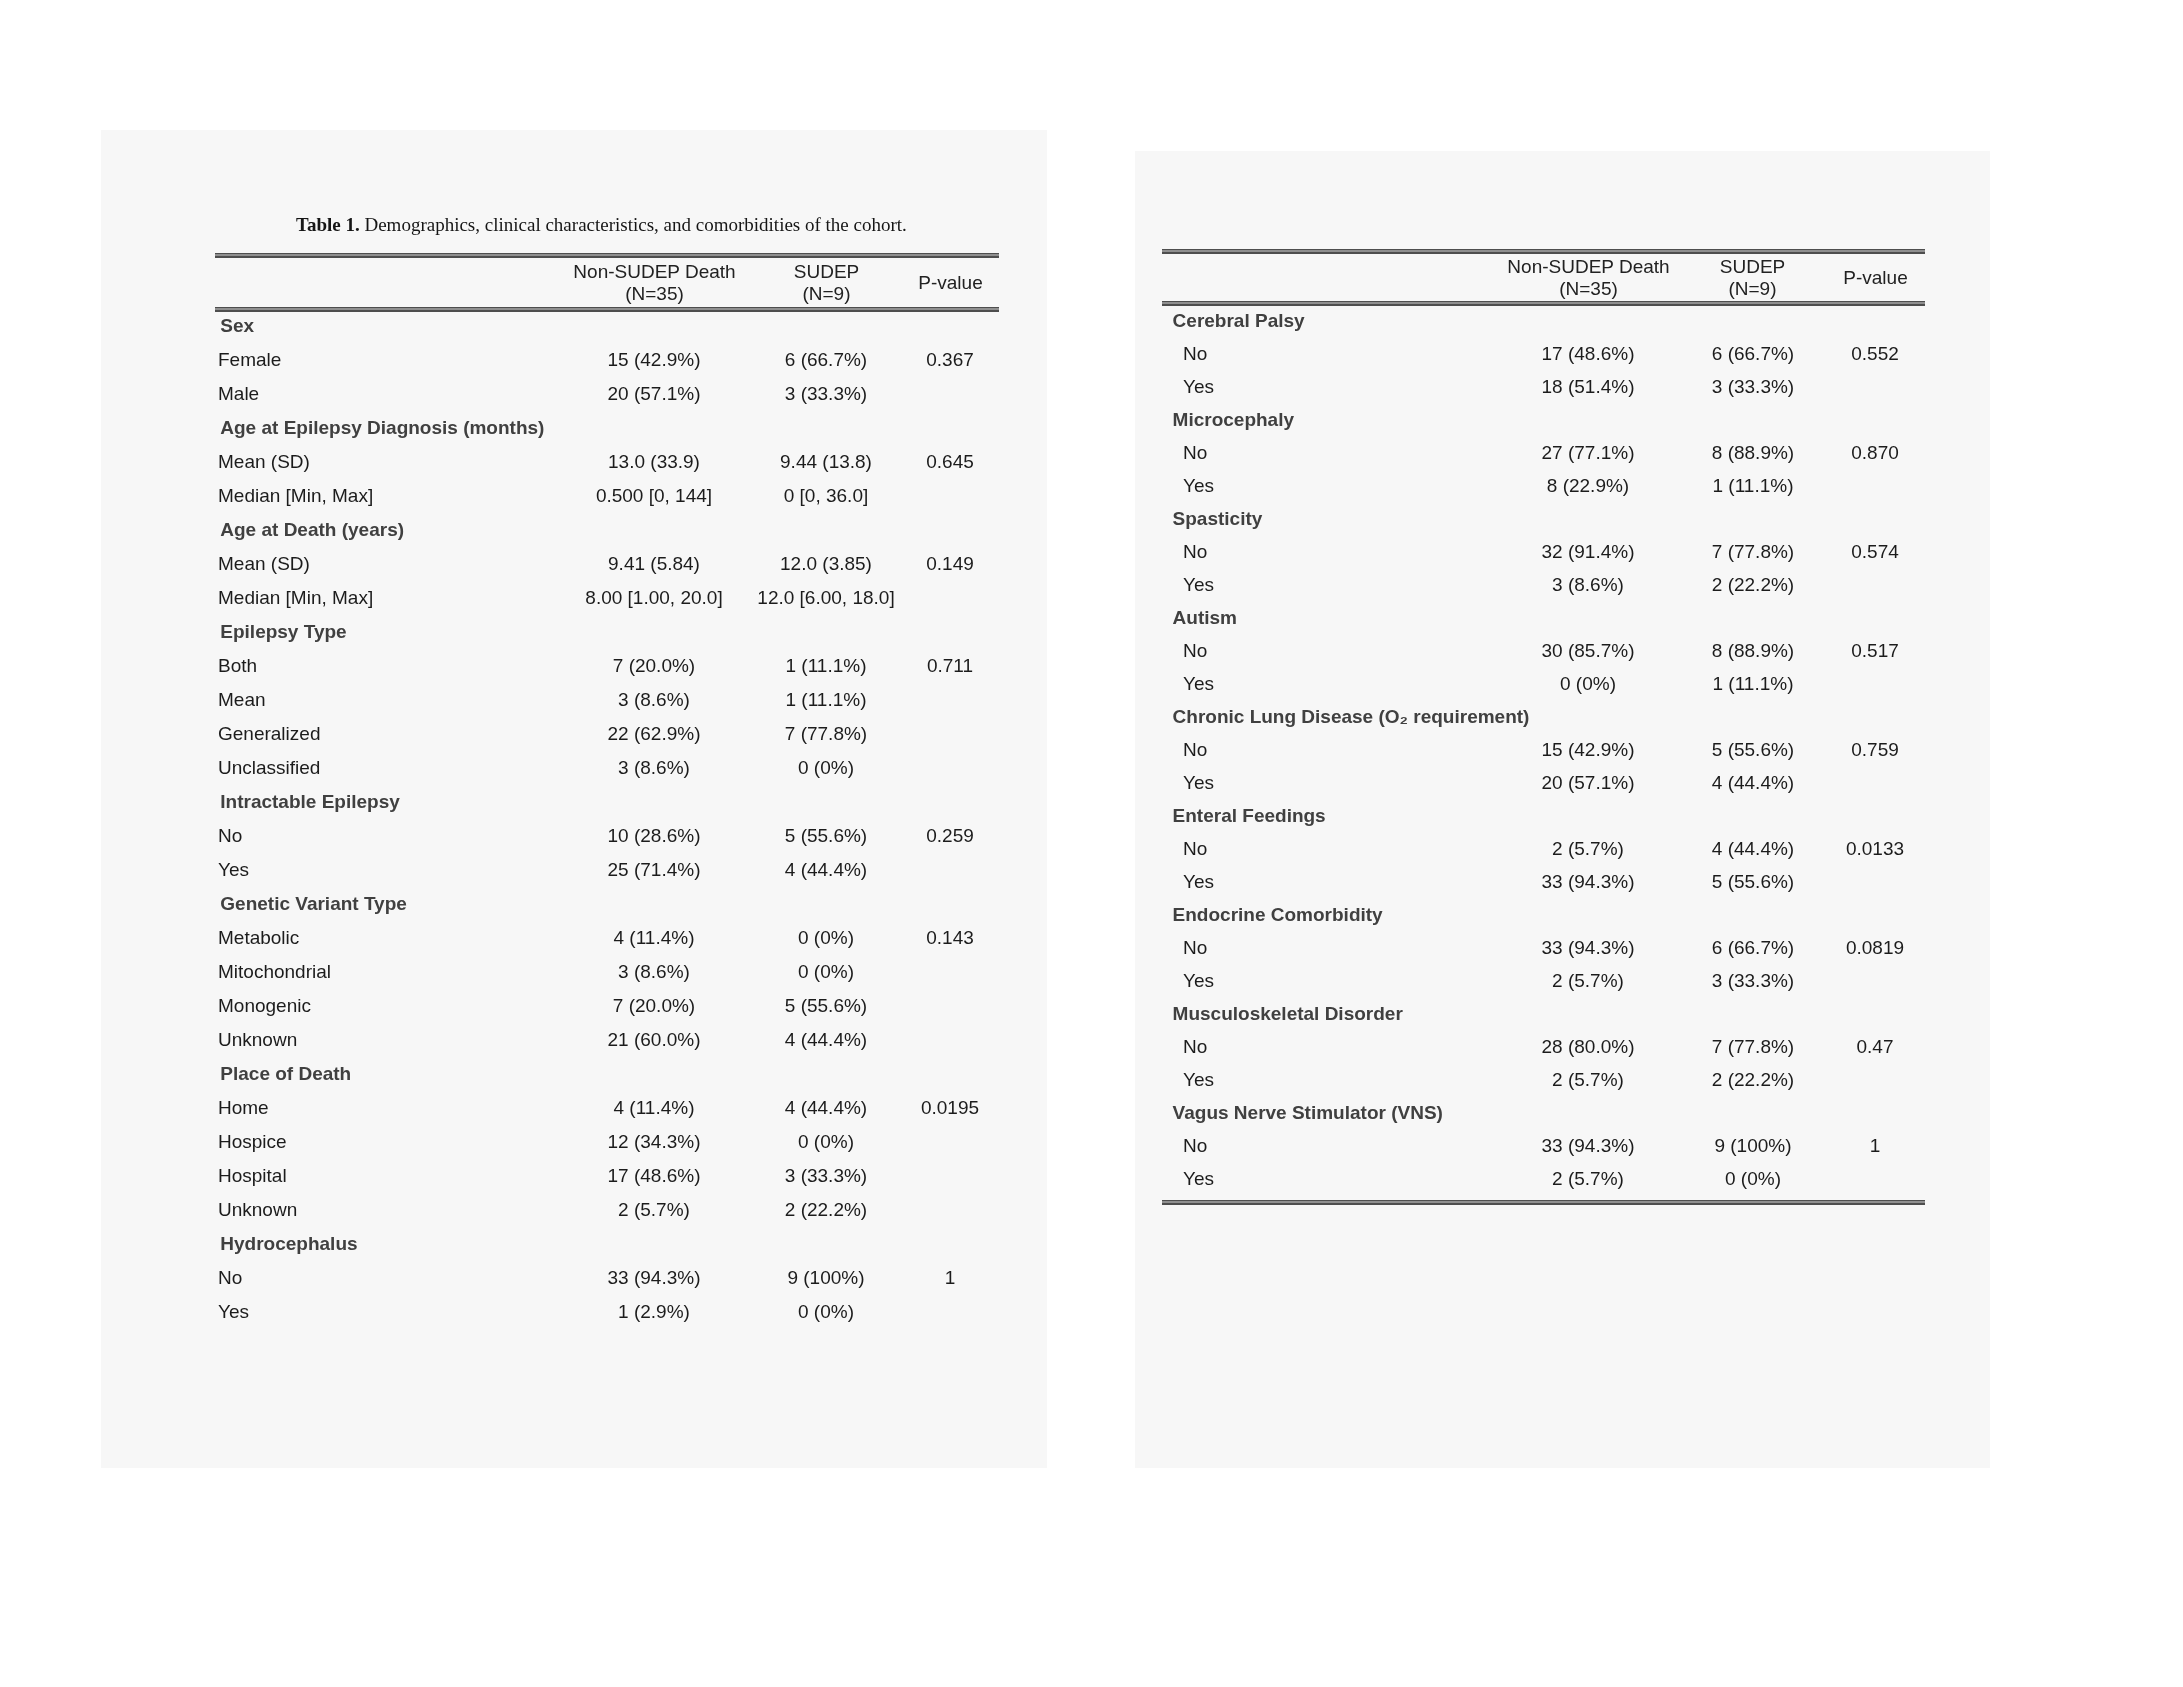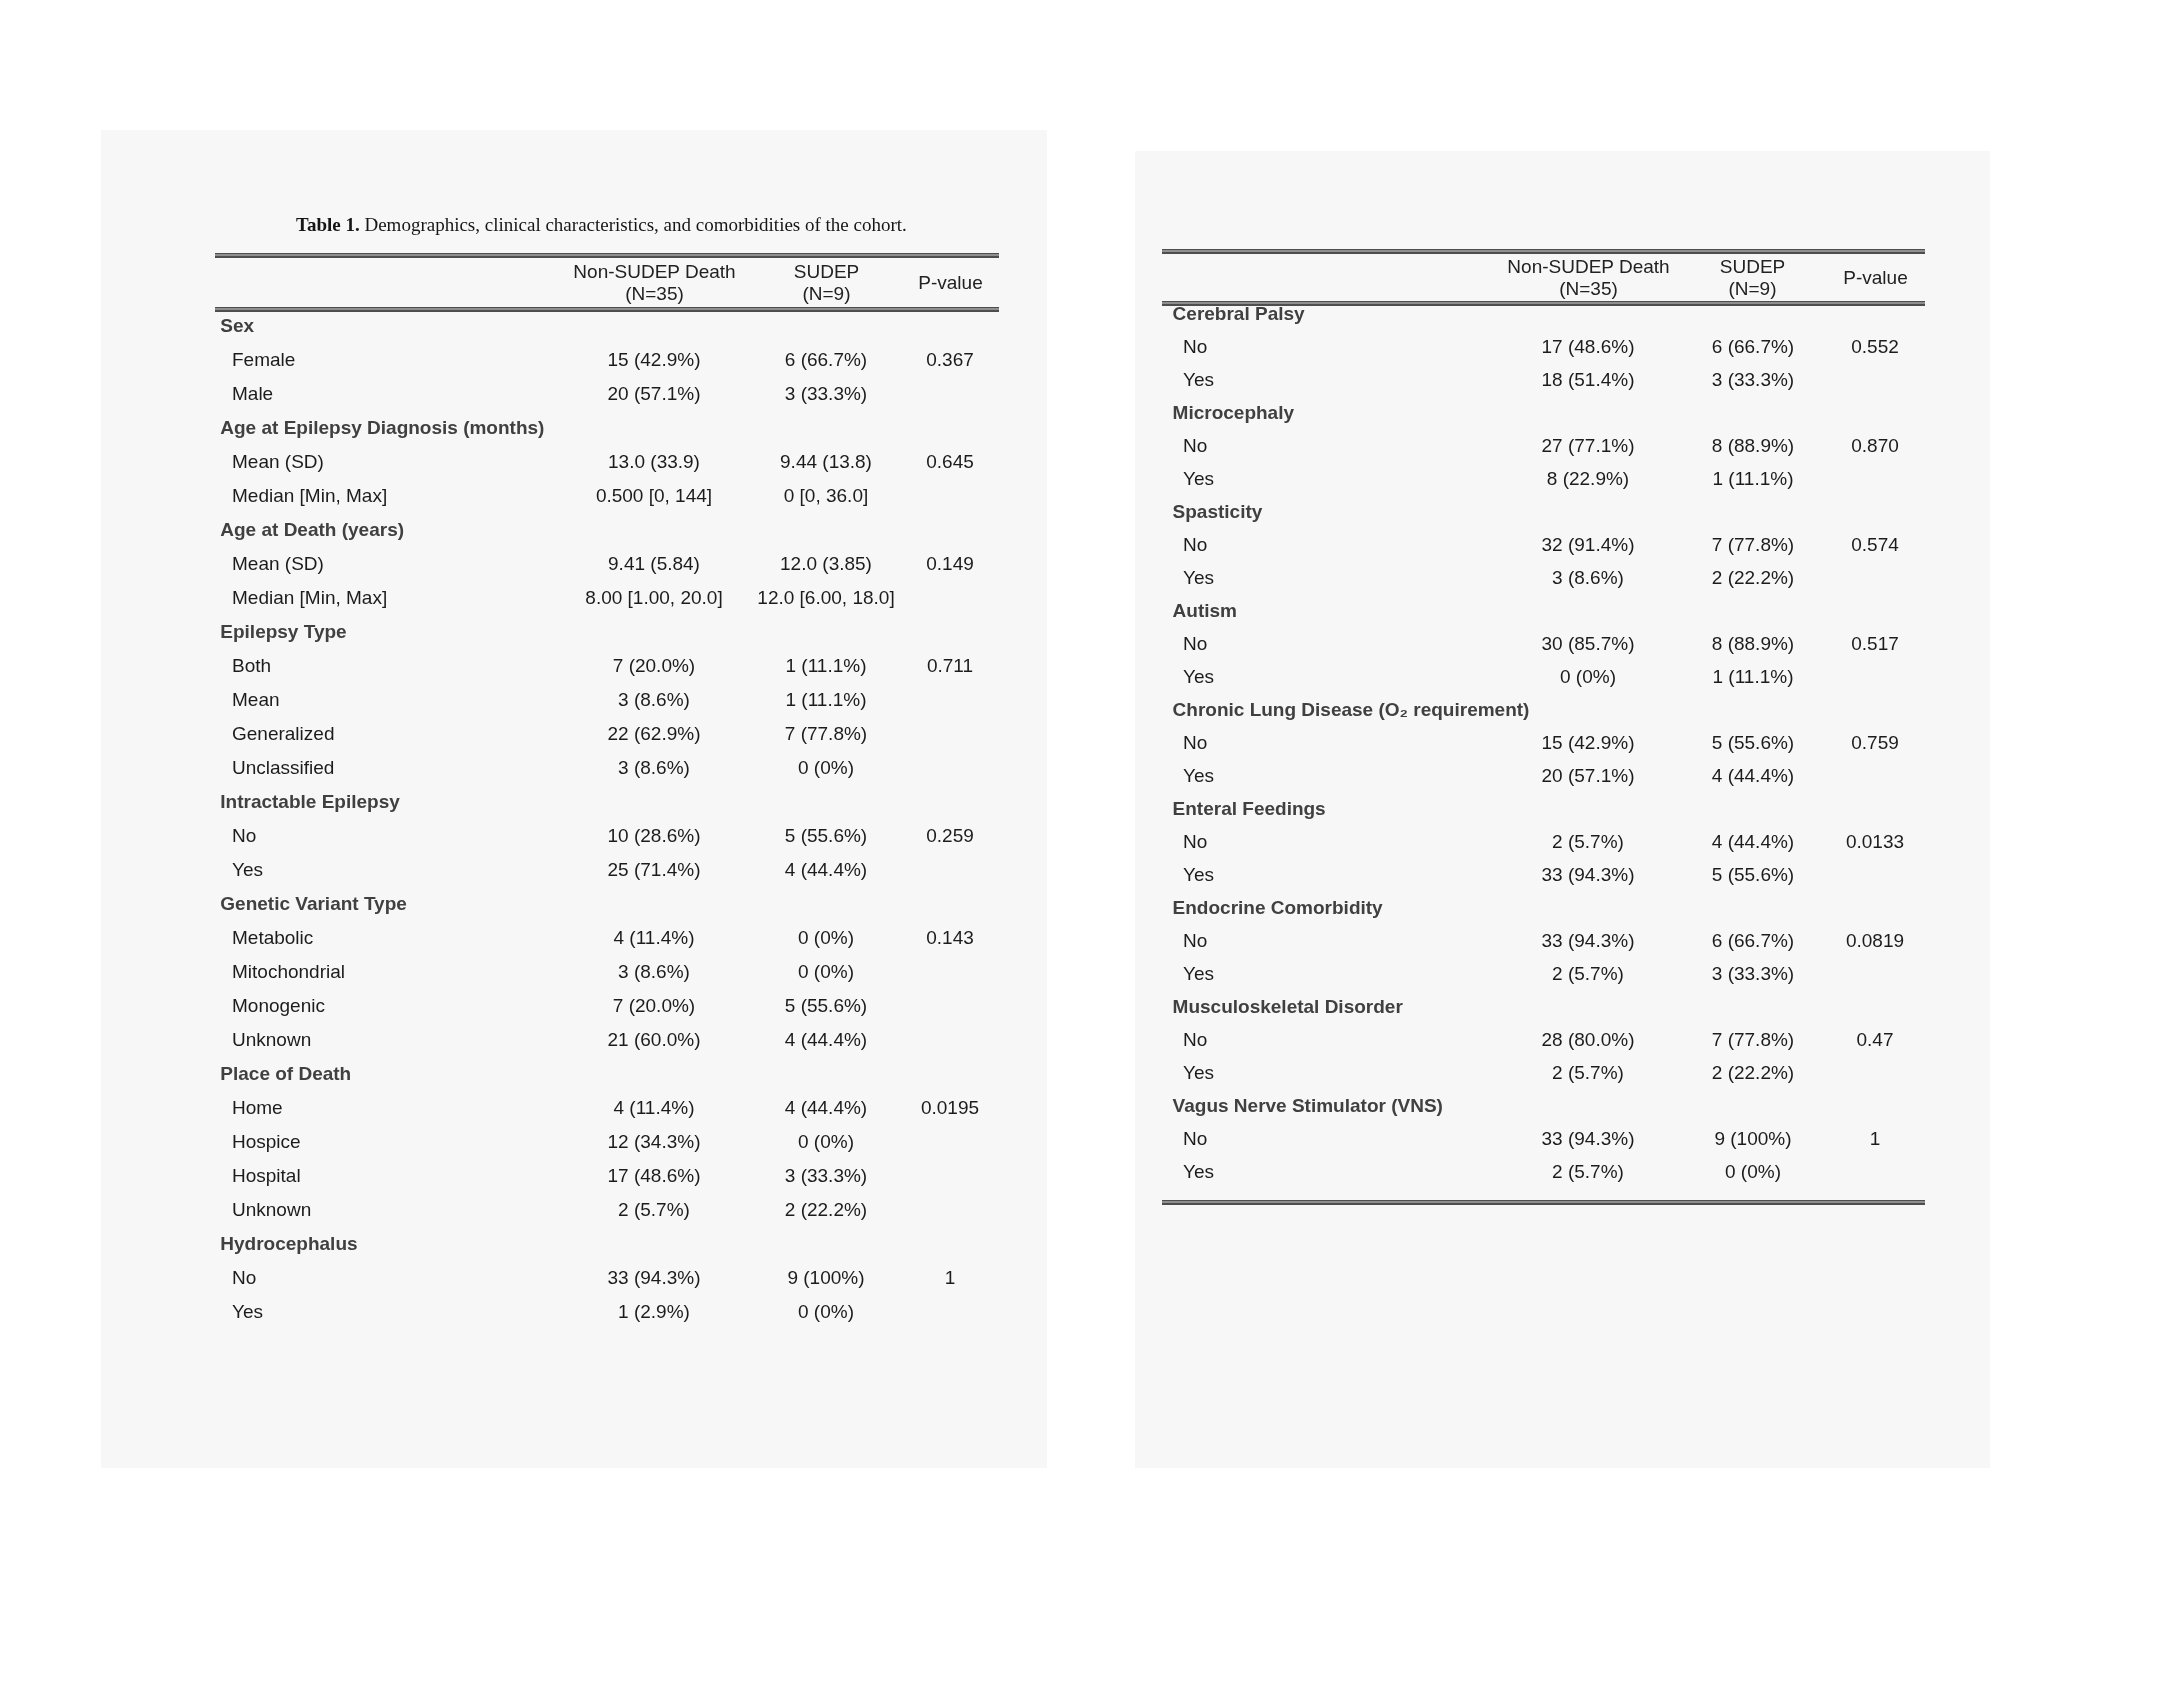--- a/index.html
+++ b/index.html
@@ -44,34 +44,34 @@
   .tbl-left{left:215px;top:253px;width:784px;height:1085px;}
   .tbl-left .rule-top{top:0;}
   .tbl-left .thead{top:4.6px;height:50px;}
   .tbl-left .h1{left:327px;width:225px;}
   .tbl-left .h2{left:499px;width:225px;}
   .tbl-left .h3{left:623px;width:225px;}
   .tbl-left .rule-mid{top:54px;}
   .tbl-left .rows{top:56px;}
   .tbl-left .row{height:34px;}
   .tbl-left .section .lbl{left:5.3px;}
-  .tbl-left .item .lbl{left:17px;}
+  .tbl-left .item .lbl{left:3px;}
   .tbl-left .c1{left:340px;}
   .tbl-left .c2{left:512px;}
   .tbl-left .p{left:636px;}
 
   
   .tbl-right{left:1162px;top:249px;width:763px;height:956px;}
   .tbl-right .rule-top{top:0;}
   .tbl-right .thead{top:4.6px;height:48px;}
   .tbl-right .h1{left:314px;width:225px;}
   .tbl-right .h2{left:478px;width:225px;}
   .tbl-right .h3{left:601px;width:225px;}
   .tbl-right .rule-mid{top:52px;}
-  .tbl-right .rows{top:48px;}
+  .tbl-right .rows{top:55px;}
   .tbl-right .row{height:33px;}
   .tbl-right .section .lbl{left:10.6px;}
   .tbl-right .item .lbl{left:21px;}
   .tbl-right .c1{left:327px;}
   .tbl-right .c2{left:492px;}
   .tbl-right .p{left:614px;}
   .tbl-right .rule-bottom{top:951px;}
 </style>
 </head>
 <body>

